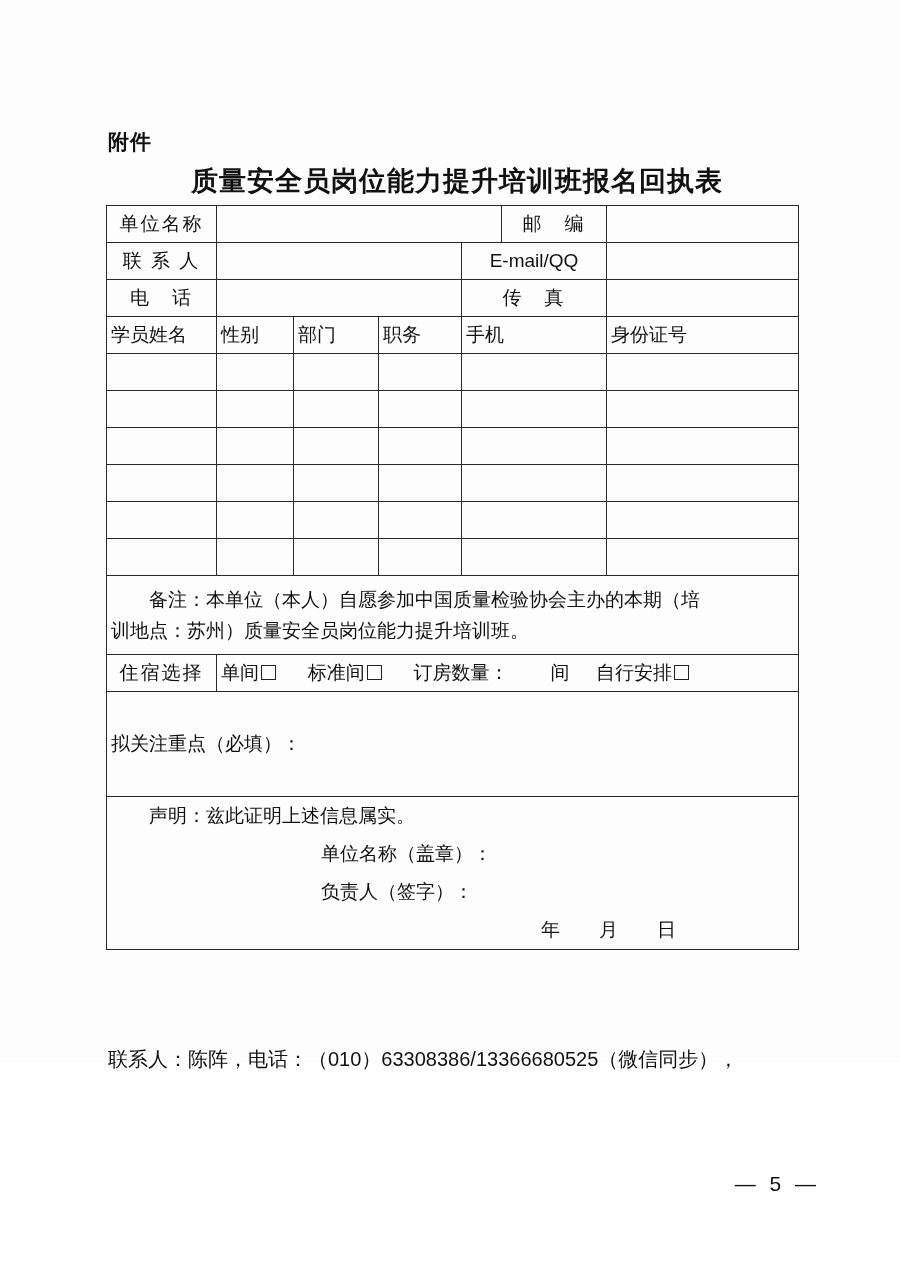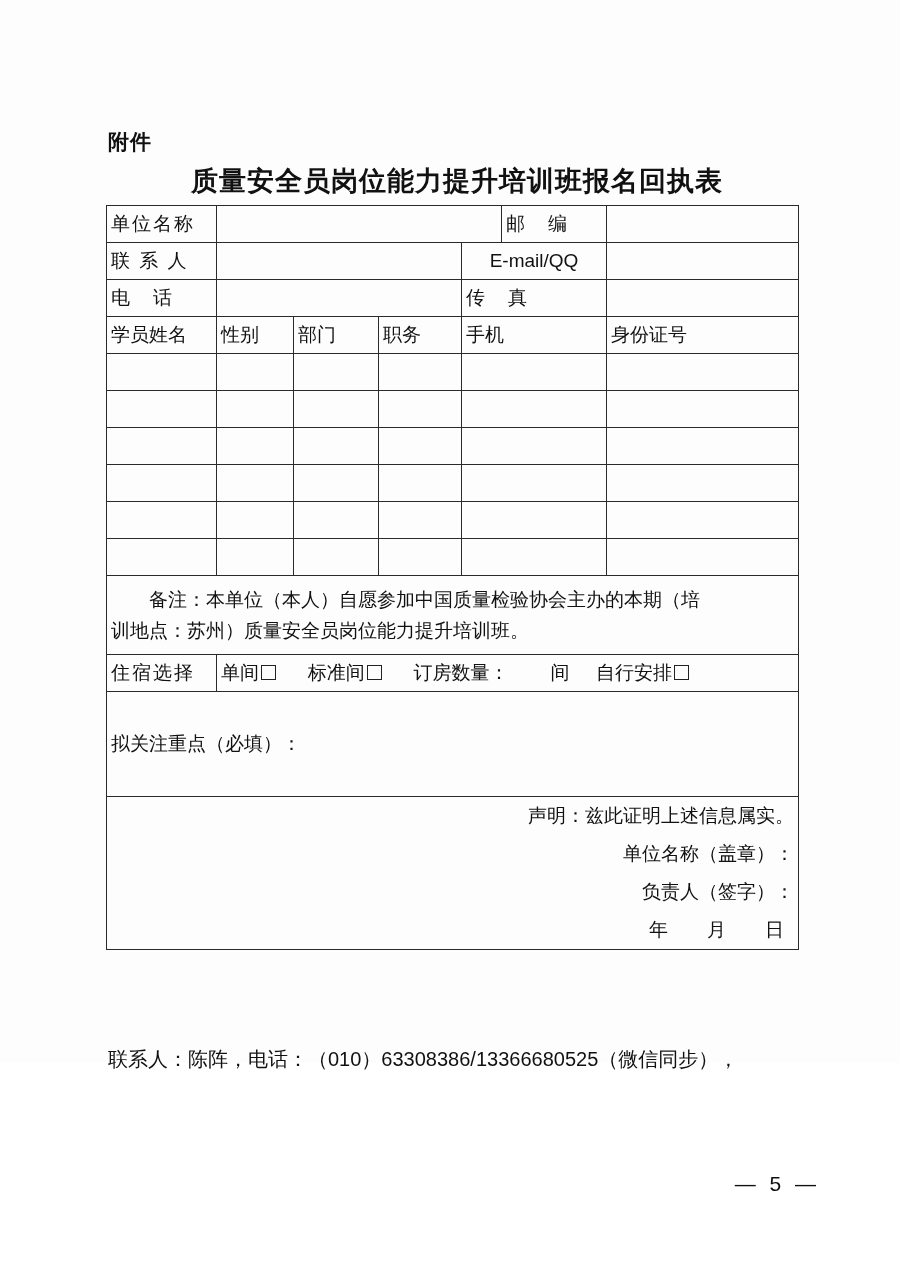--- a/index.html
+++ b/index.html
@@ -52,21 +52,21 @@
   }
   table.form td {
     border: 1px solid #2a2a2a;
     height: 36px;
     font-size: 19px;
     padding: 0 4px;
     vertical-align: middle;
     font-family: "Liberation Sans", sans-serif;
   }
   .c-label {
-    text-align: left;
+    text-align: center;
     letter-spacing: 2px;
   }
   .c-center { }
   .mail-label {
     text-align: center;
     font-size: 18px;
     font-family: "Liberation Sans", sans-serif;
     letter-spacing: 0px;
   }
   .note-cell {
@@ -85,21 +85,20 @@
     vertical-align: top;
     padding: 8px 10px 0 6px;
     font-size: 19px;
   }
   .decl-cell {
     height: 148px !important;
     vertical-align: top;
     padding: 10px 10px 0 10px;
     font-size: 19px;
     line-height: 2.0;
-    text-align: right;
   }
   .decl-line1 { text-indent: 2em; }
   .decl-line2 { padding-left: 210px; }
   .decl-line3 { padding-left: 210px; font-family: Liberation Serif, serif; }
   .decl-line4 { padding-left: 430px; letter-spacing: 10px; }
   .lodging-line {
     font-size: 19px;
     letter-spacing: 0px;
   }
   .box {

